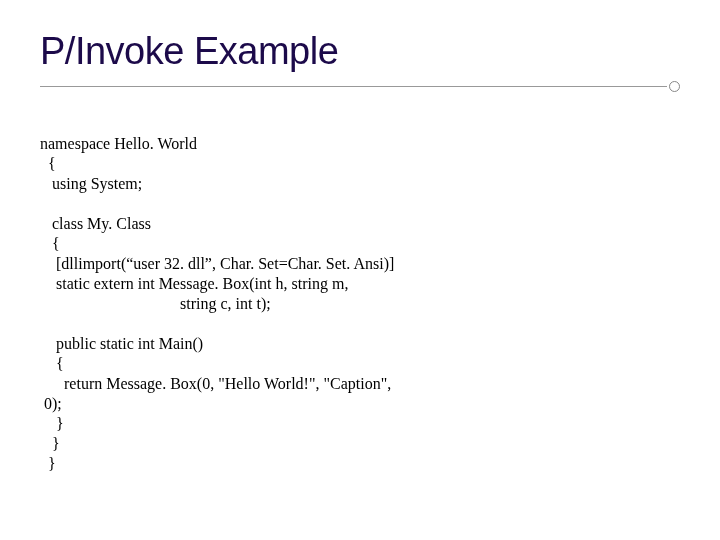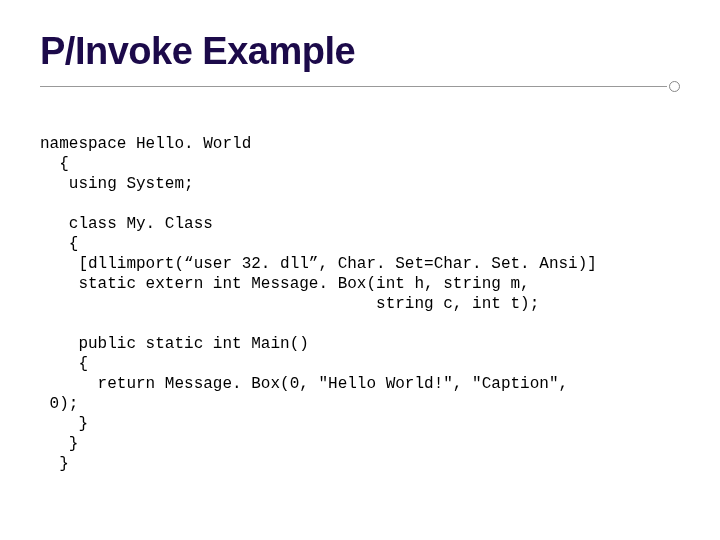--- a/index.html
+++ b/index.html
@@ -13,21 +13,21 @@
   }
   .slide {
     position: relative;
     width: 720px;
     height: 540px;
     box-sizing: border-box;
     padding: 30px 40px 20px 40px;
   }
   .title {
     font-size: 38px;
-    font-weight: bold;
+    font-weight: normal;
     color: #1c0a4a;
     margin: 0 0 8px 0;
     letter-spacing: -0.5px;
   }
   .rule-wrap {
     display: flex;
     align-items: center;
     margin-bottom: 22px;
   }
   .rule-line {
@@ -37,21 +37,21 @@
   }
   .rule-dot {
     width: 9px;
     height: 9px;
     border: 1px solid #888888;
     border-radius: 50%;
     margin-left: 2px;
     background: #ffffff;
   }
   .code {
-    font-family: Liberation Mono, monospace;
+    font-family: Liberation Serif, serif;
     font-size: 16px;
     line-height: 1.25;
     color: #000000;
     white-space: pre;
   }
 </style>
 </head>
 <body>
 
 <div class="slide">

